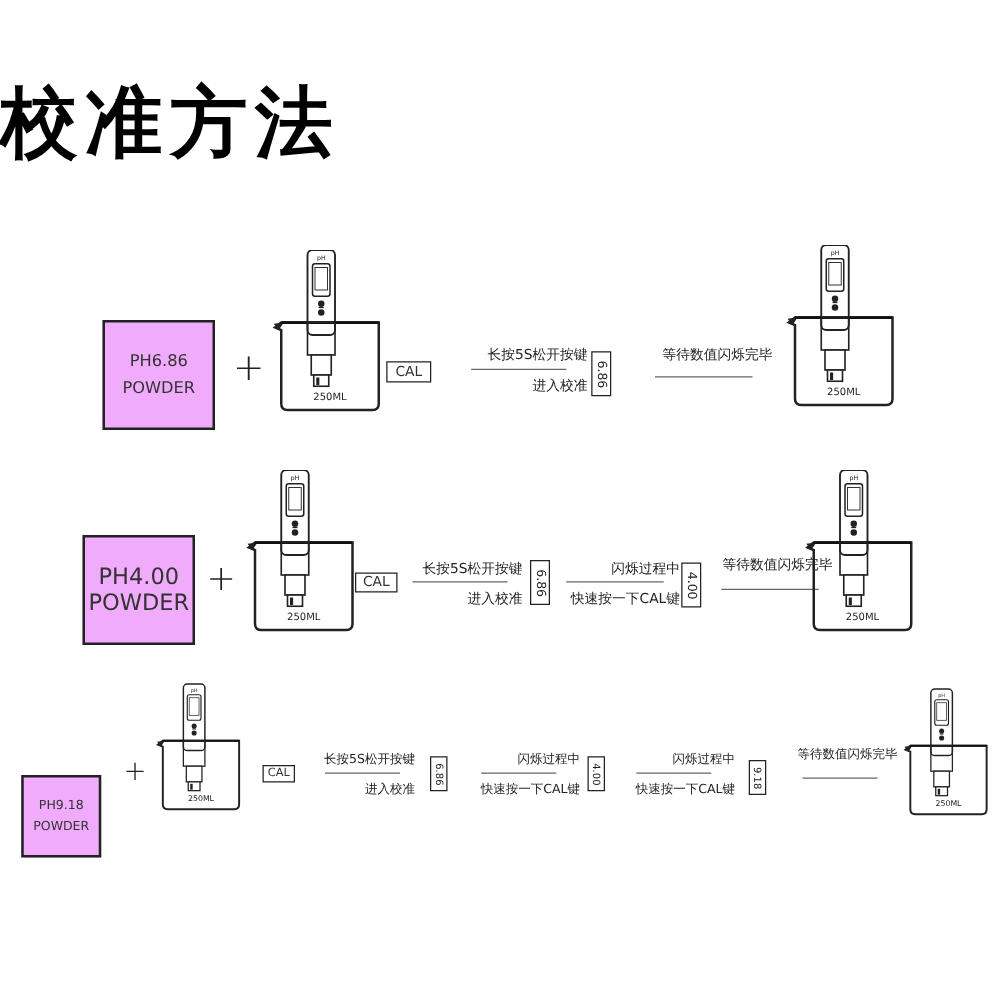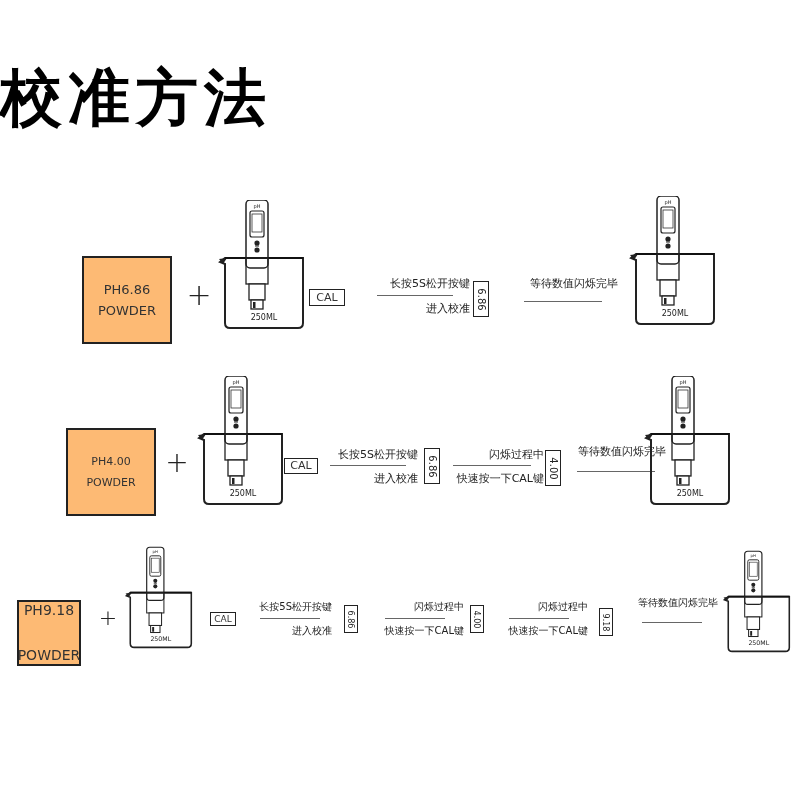--- a/index.html
+++ b/index.html
@@ -1,19 +1,19 @@
 <!DOCTYPE html>
 <html><head>
 <meta charset="utf-8">
 <style>
   html,body{margin:0;padding:0;background:#fff;}
   body{width:800px;height:800px;position:relative;overflow:hidden;font-family:"DejaVu Sans","Liberation Sans",sans-serif;color:#111;}
   .abs{position:absolute;}
   .title{left:0;width:800px;top:58px;text-align:left;font-size:62px;font-weight:bold;letter-spacing:6px;color:#000;line-height:80px;}
-  .powder{border:2px solid #222;display:flex;flex-direction:column;align-items:center;justify-content:center;text-align:center;color:#333;background:#fdba74;}
+  .powder{border:2px solid #222;display:flex;flex-direction:column;align-items:center;justify-content:center;text-align:center;color:#333;background:#f0abfc;}
   .plus{color:#222;font-weight:300;text-align:center;}
   .cal{border:1.5px solid #222;color:#333;text-align:center;background:#fff;}
   .instr{text-align:right;color:#222;}
   .instr .top,.instr .bot{display:block;white-space:nowrap;}
   .instr .rule{display:block;height:1px;background:#666;margin:0 auto;}
   .val{border:1.5px solid #222;color:#222;background:#fff;display:flex;align-items:center;justify-content:center;}
   .val span{display:inline-block;transform:rotate(90deg);white-space:nowrap;}
   svg text{font-family:"DejaVu Sans","Liberation Sans",sans-serif;}
 </style>
 </head>
@@ -64,21 +64,21 @@
   <span>6.86</span>
 </div>
 <div class="abs instr" style="left:508px;top:276px;width:110px;font-size:11px;">
   <span class="top">等待数值闪烁完毕</span>
   <span class="rule" style="width:78px;margin-top:10px;"></span>
 </div>
 <svg class="abs" style="left:628px;top:196px;" width="92" height="140" viewBox="0 0 92 140">
   <use href="#beaker-meter"></use>
 </svg>
 
-<div class="abs powder" style="left:66px;top:428px;width:86px;height:84px;font-size:11px;line-height:21px;align-items:center;">
+<div class="abs powder" style="left:66px;top:428px;width:86px;height:84px;font-size:18px;line-height:21px;align-items:center;">
   <span>PH4.00</span>
   <span>POWDER</span>
 </div>
 <div class="abs plus" style="left:162px;top:448px;width:30px;font-size:28px;line-height:30px;">+</div>
 <svg class="abs" style="left:196px;top:376px;" width="92" height="140" viewBox="0 0 92 140">
   <use href="#beaker-meter"></use>
 </svg>
 <div class="abs cal" style="left:284px;top:458px;width:32px;height:14px;font-size:11px;line-height:14px;">CAL</div>
 <div class="abs instr" style="left:318px;top:447px;width:100px;font-size:11px;">
   <span class="top">长按5S松开按键</span>
@@ -97,21 +97,21 @@
   <span>4.00</span>
 </div>
 <div class="abs instr" style="left:566px;top:444px;width:100px;font-size:11px;">
   <span class="top">等待数值闪烁完毕</span>
   <span class="rule" style="width:78px;margin-top:12px;"></span>
 </div>
 <svg class="abs" style="left:643px;top:376px;" width="92" height="140" viewBox="0 0 92 140">
   <use href="#beaker-meter"></use>
 </svg>
 
-<div class="abs powder" style="left:17px;top:600px;width:60px;height:62px;font-size:14px;line-height:17px;justify-content:space-between;">
+<div class="abs powder" style="left:17px;top:620px;width:60px;height:62px;font-size:10px;line-height:17px;">
   <span>PH9.18</span>
   <span>POWDER</span>
 </div>
 <div class="abs plus" style="left:96px;top:606px;width:24px;font-size:22px;line-height:24px;">+</div>
 <svg class="abs" style="left:124px;top:542px;" width="72" height="120" viewBox="0 0 92 140">
   <use href="#beaker-meter"></use>
 </svg>
 <div class="abs cal" style="left:210px;top:612px;width:24px;height:12px;font-size:9px;line-height:12px;">CAL</div>
 <div class="abs instr" style="left:248px;top:600px;width:84px;font-size:10px;">
   <span class="top">长按5S松开按键</span>

